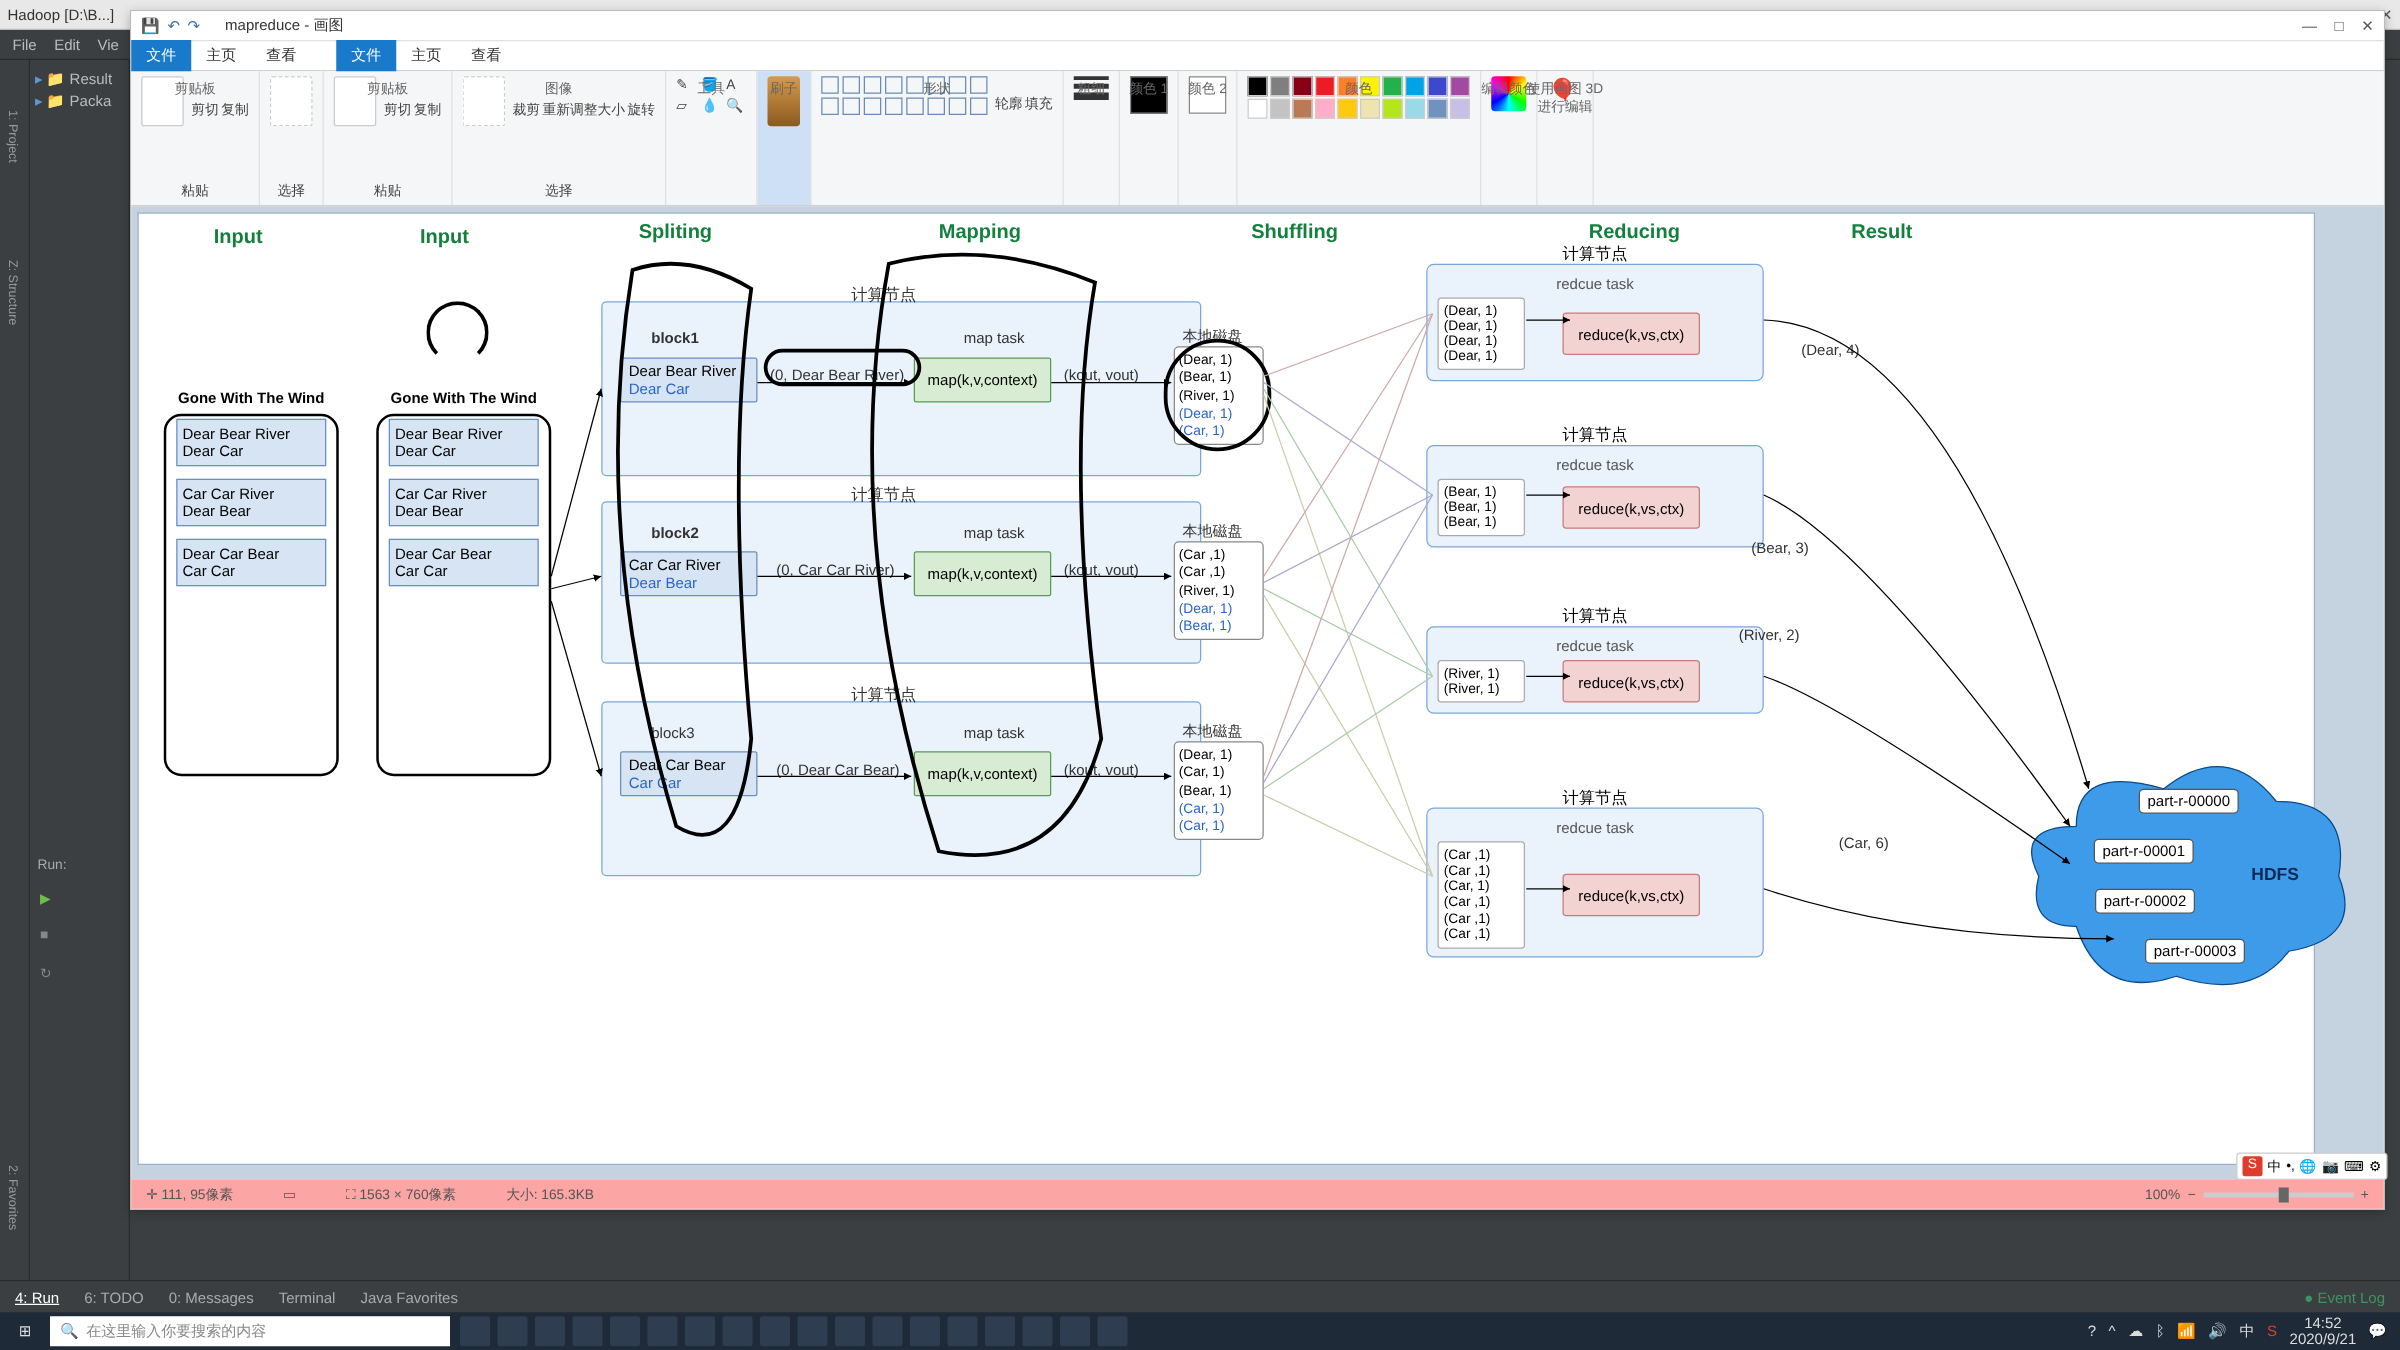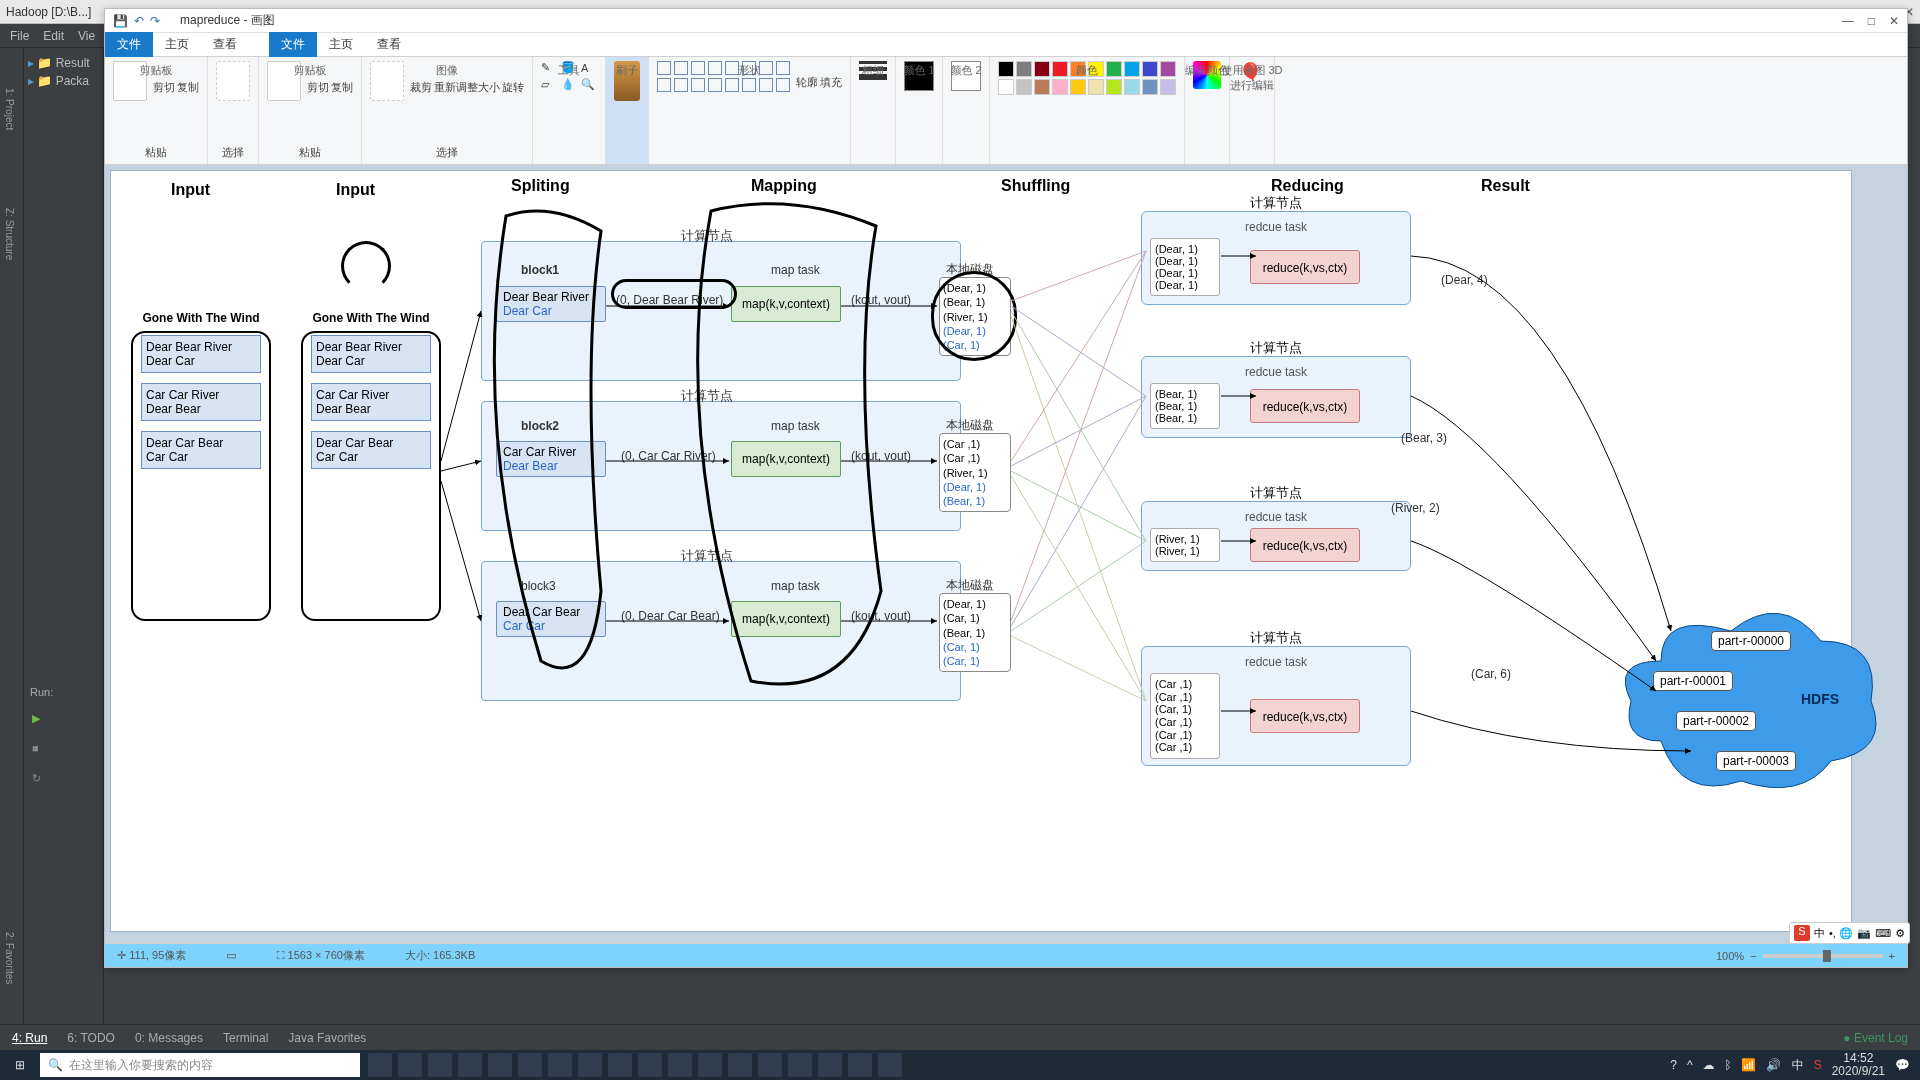--- a/index.html
+++ b/index.html
@@ -55,27 +55,27 @@
 .thick { display: flex; flex-direction: column; gap: 3px; }
 .thick span { width: 28px; height: 3px; background: #333; }
 .colorbox { width: 30px; height: 30px; background: #000; border: 1px solid #888; }
 .colorbox.white { background: #fff; }
 .palette { display: grid; grid-template-columns: repeat(10, 16px); gap: 2px; }
 .palette span { width: 16px; height: 16px; border: 1px solid #ccc; }
 
 .canvas-wrap { position: absolute; top: 156px; left: 0; right: 0; bottom: 24px; background: #c5d2e0; overflow: hidden; }
 .canvas { position: absolute; left: 6px; top: 6px; width: 1740px; height: 760px; background: #fff; box-shadow: 0 0 0 1px #9cb0c8; }
 
-.paint-status { position: absolute; left: 0; right: 0; bottom: 0; height: 24px; background: #7dd3fc; border-top: 1px solid #d0d0d0; display: flex; align-items: center; gap: 40px; font-size: 11px; color: #555; padding: 0 12px; }
+.paint-status { position: absolute; left: 0; right: 0; bottom: 0; height: 24px; background: #fca5a5; border-top: 1px solid #d0d0d0; display: flex; align-items: center; gap: 40px; font-size: 11px; color: #555; padding: 0 12px; }
 .paint-status .zoom { margin-left: auto; display: flex; align-items: center; gap: 6px; }
 .paint-status .slider { width: 120px; height: 4px; background: #ccc; position: relative; }
 .paint-status .slider::after { content:""; position:absolute; left:50%; top:-4px; width:8px; height:12px; background:#666; }
 
 
-.col-title { position: absolute; font-weight: bold; font-size: 16px; color: #000000; }
+.col-title { position: absolute; font-weight: bold; font-size: 16px; color: #15803d; }
 .book { position: absolute; width: 140px; height: 290px; border: 2px solid #000; border-radius: 14px; background: #fff; }
 .book .btitle { text-align: center; font-weight: bold; font-size: 12px; margin-top: -22px; }
 .book .line { margin: 10px 8px; border: 1px solid #6a8fc2; background: #d6e4f3; font-size: 12px; padding: 4px; }
 .bigbox { position: absolute; border: 1px solid #7aa7d9; background: #eaf2fb; border-radius: 4px; }
 .block { position: absolute; border: 1px solid #6a8fc2; background: #d6e4f3; font-size: 12px; padding: 3px 6px; border-radius: 2px; }
 .block .L2 { color: #2a66c9; }
 .label { position: absolute; font-size: 13px; color: #333; }
 .small { font-size: 12px; }
 .mapbox { position: absolute; width: 110px; height: 36px; border: 1px solid #5a9a5a; background: #d7ecd2; font-size: 12px; display:flex; align-items:center; justify-content:center; border-radius:2px; }
 .disk { position: absolute; width: 72px; border: 1px solid #888; border-radius: 4px; background: #fff; font-size: 11px; padding: 3px; line-height: 1.3; }
@@ -427,21 +427,21 @@
       <div class="label small" style="left:1330px;top:102px">(Dear, 4)</div>
       <div class="label small" style="left:1290px;top:260px">(Bear, 3)</div>
       <div class="label small" style="left:1280px;top:330px">(River, 2)</div>
       <div class="label small" style="left:1360px;top:496px">(Car, 6)</div>
 
       <div class="cloud">
         <svg viewBox="0 0 260 200">
           <path d="M40 140 Q0 140 10 100 Q-10 60 40 60 Q40 10 110 30 Q160 -10 200 40 Q260 40 250 100 Q270 150 210 160 Q180 200 120 180 Q60 200 40 140 Z" fill="#3d9be9" stroke="#0a4a8a" stroke-width="1"></path>
         </svg>
         <div class="part" style="left:90px;top:30px">part-r-00000</div>
-        <div class="part" style="left:32px;top:70px">part-r-00001</div>
+        <div class="part" style="left:54px;top:70px">part-r-00001</div>
         <div class="part" style="left:55px;top:110px">part-r-00002</div>
         <div class="part" style="left:95px;top:150px">part-r-00003</div>
         <div class="hlabel" style="left:180px;top:90px">HDFS</div>
       </div>
 
       <div class="ann" style="left:230px;top:70px;width:50px;height:50px;border-width:3px;border-bottom-color:transparent"></div>
       <div class="ann" style="left:500px;top:108px;width:126px;height:30px;border-radius:18px"></div>
       <div class="ann" style="left:820px;top:100px;width:86px;height:90px;border-radius:45px"></div>
       <svg class="arrows" viewBox="0 0 1740 760">
         <path d="M395 45 Q360 260 430 490 Q480 520 490 420 Q470 200 490 60 Q440 30 395 45 Z" fill="none" stroke="#000" stroke-width="3"></path>

